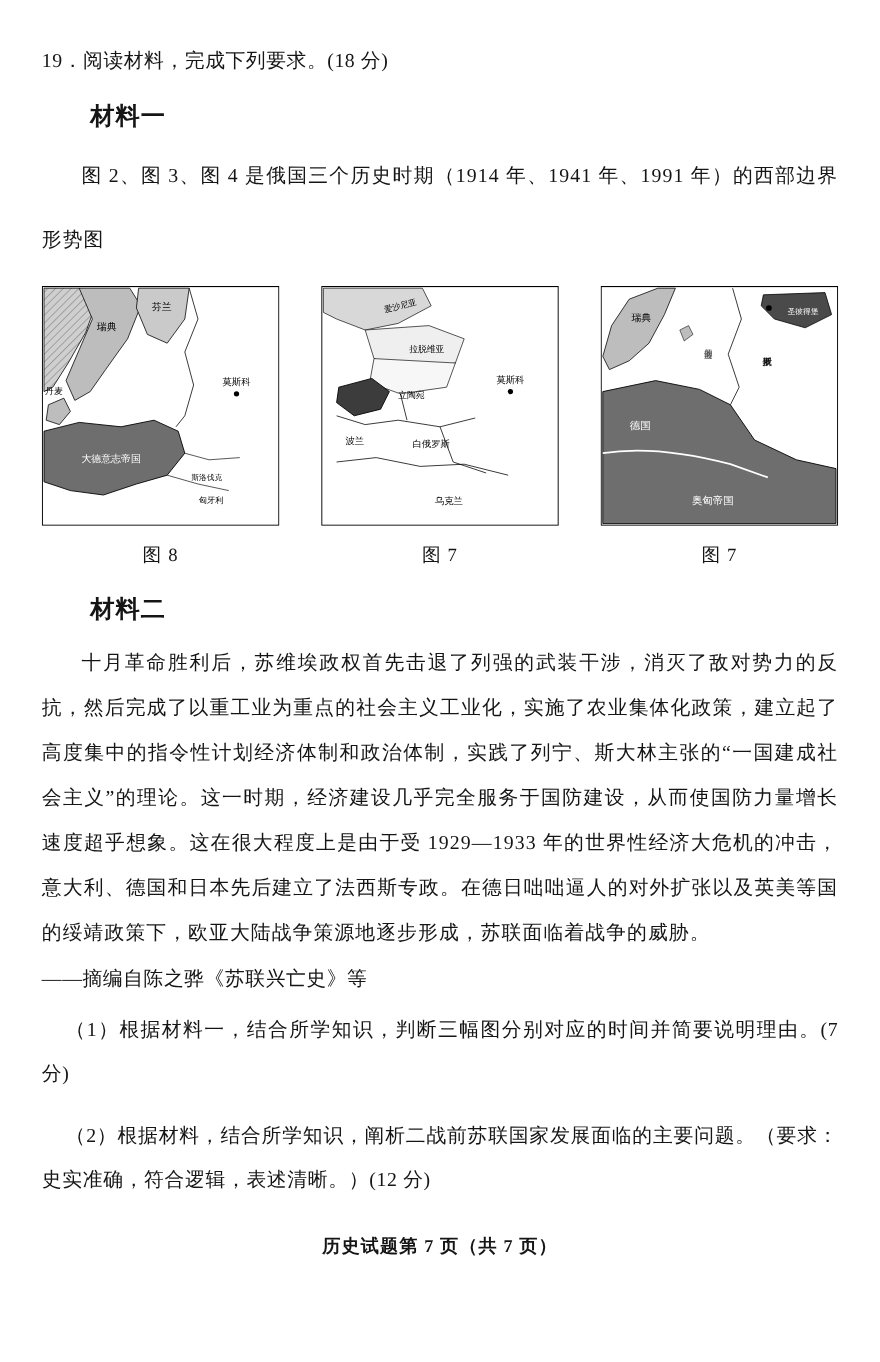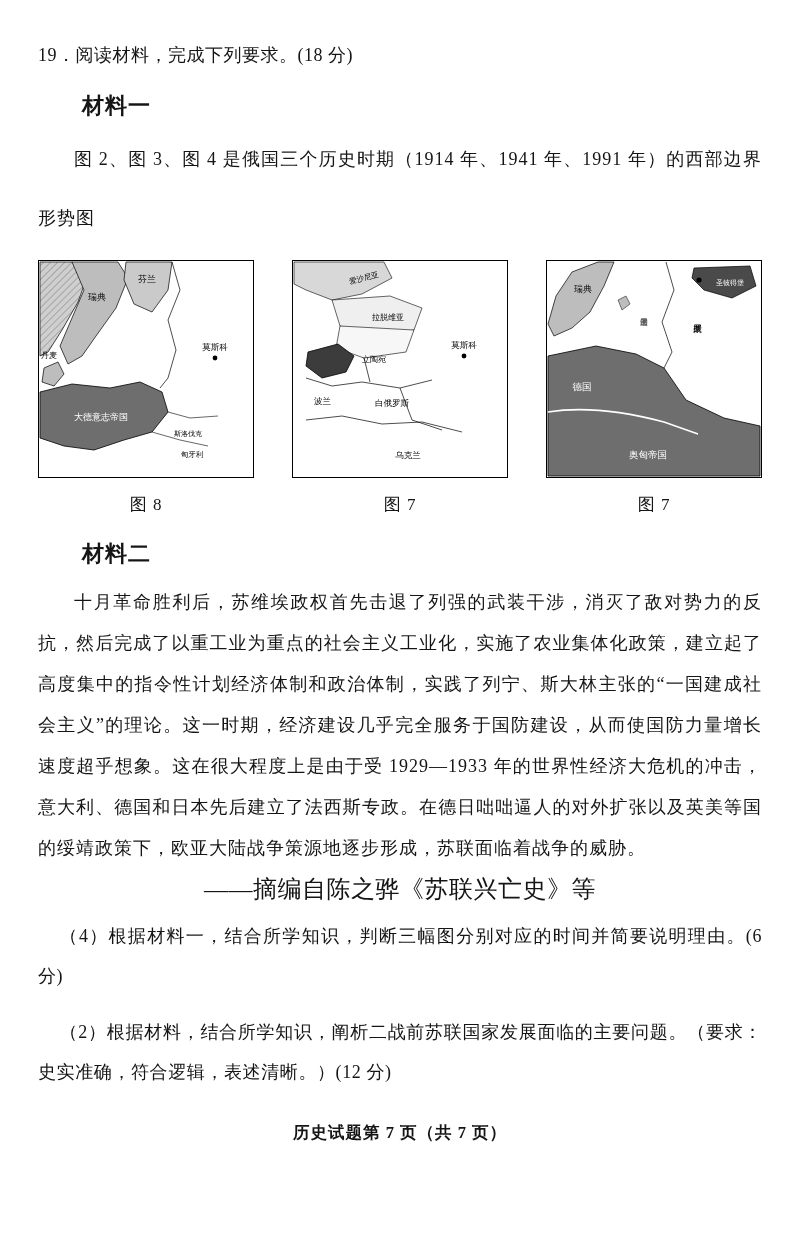--- a/index.html
+++ b/index.html
@@ -10,21 +10,21 @@
   .q-head{font-size:18px;margin:0;line-height:26px;letter-spacing:0.5px;}
   .mat-head{font-size:22px;font-weight:bold;margin:26px 0 0 2em;line-height:24px;letter-spacing:1px;}
   .m1-text{font-size:18px;line-height:59px;margin:12px 0 0 0;text-indent:2em;
            text-align:justify;letter-spacing:1px;}
   .maps-row{display:flex;justify-content:space-between;margin-top:12px;}
   figure{margin:0;width:216px;}
   figure svg{display:block;background:#fff;}
   figcaption{text-align:center;font-size:17px;margin-top:15px;letter-spacing:1px;}
   .m2-text{font-size:18px;line-height:41px;margin:16px 0 0 0;text-indent:2em;
            text-align:justify;letter-spacing:1px;font-family:Liberation Serif, serif;}
-  .attribution{font-size:24px;text-align:center;margin:0;line-height:41px;letter-spacing:0.5px;}
+  .attribution{font-size:18px;text-align:left;margin:0;line-height:41px;letter-spacing:0.5px;}
   .q-item{font-size:18px;margin:6px 0 0 0;line-height:40px;text-indent:1.2em;
           text-align:justify;letter-spacing:0.6px;}
   .q-item.second{margin-top:16px;}
   .footer{position:absolute;left:0;right:0;top:1122px;text-align:center;
           font-size:16.5px;letter-spacing:1px;font-weight:bold;}
   svg text{font-family:"Liberation Sans","DejaVu Sans",sans-serif;}
   .vtext{writing-mode:vertical-rl;}
 </style>
 </head>
 <body>
@@ -110,19 +110,19 @@
     </figure>
 
   </div>
 
   <p class="mat-head">材料二</p>
 
   <p class="m2-text">十月革命胜利后，苏维埃政权首先击退了列强的武装干涉，消灭了敌对势力的反抗，然后完成了以重工业为重点的社会主义工业化，实施了农业集体化政策，建立起了高度集中的指令性计划经济体制和政治体制，实践了列宁、斯大林主张的“一国建成社会主义”的理论。这一时期，经济建设几乎完全服务于国防建设，从而使国防力量增长速度超乎想象。这在很大程度上是由于受 1929—1933 年的世界性经济大危机的冲击，意大利、德国和日本先后建立了法西斯专政。在德日咄咄逼人的对外扩张以及英美等国的绥靖政策下，欧亚大陆战争策源地逐步形成，苏联面临着战争的威胁。</p>
 
   <p class="attribution">——摘编自陈之骅《苏联兴亡史》等</p>
 
-  <p class="q-item">（4）根据材料一，结合所学知识，判断三幅图分别对应的时间并简要说明理由。(6 分)</p>
+  <p class="q-item">（1）根据材料一，结合所学知识，判断三幅图分别对应的时间并简要说明理由。(7 分)</p>
 
   <p class="q-item second">（2）根据材料，结合所学知识，阐析二战前苏联国家发展面临的主要问题。（要求：史实准确，符合逻辑，表述清晰。）(12 分)</p>
 
   <div class="footer">历史试题第 7 页（共 7 页）</div>
 
 </div>
 
 </body></html>

